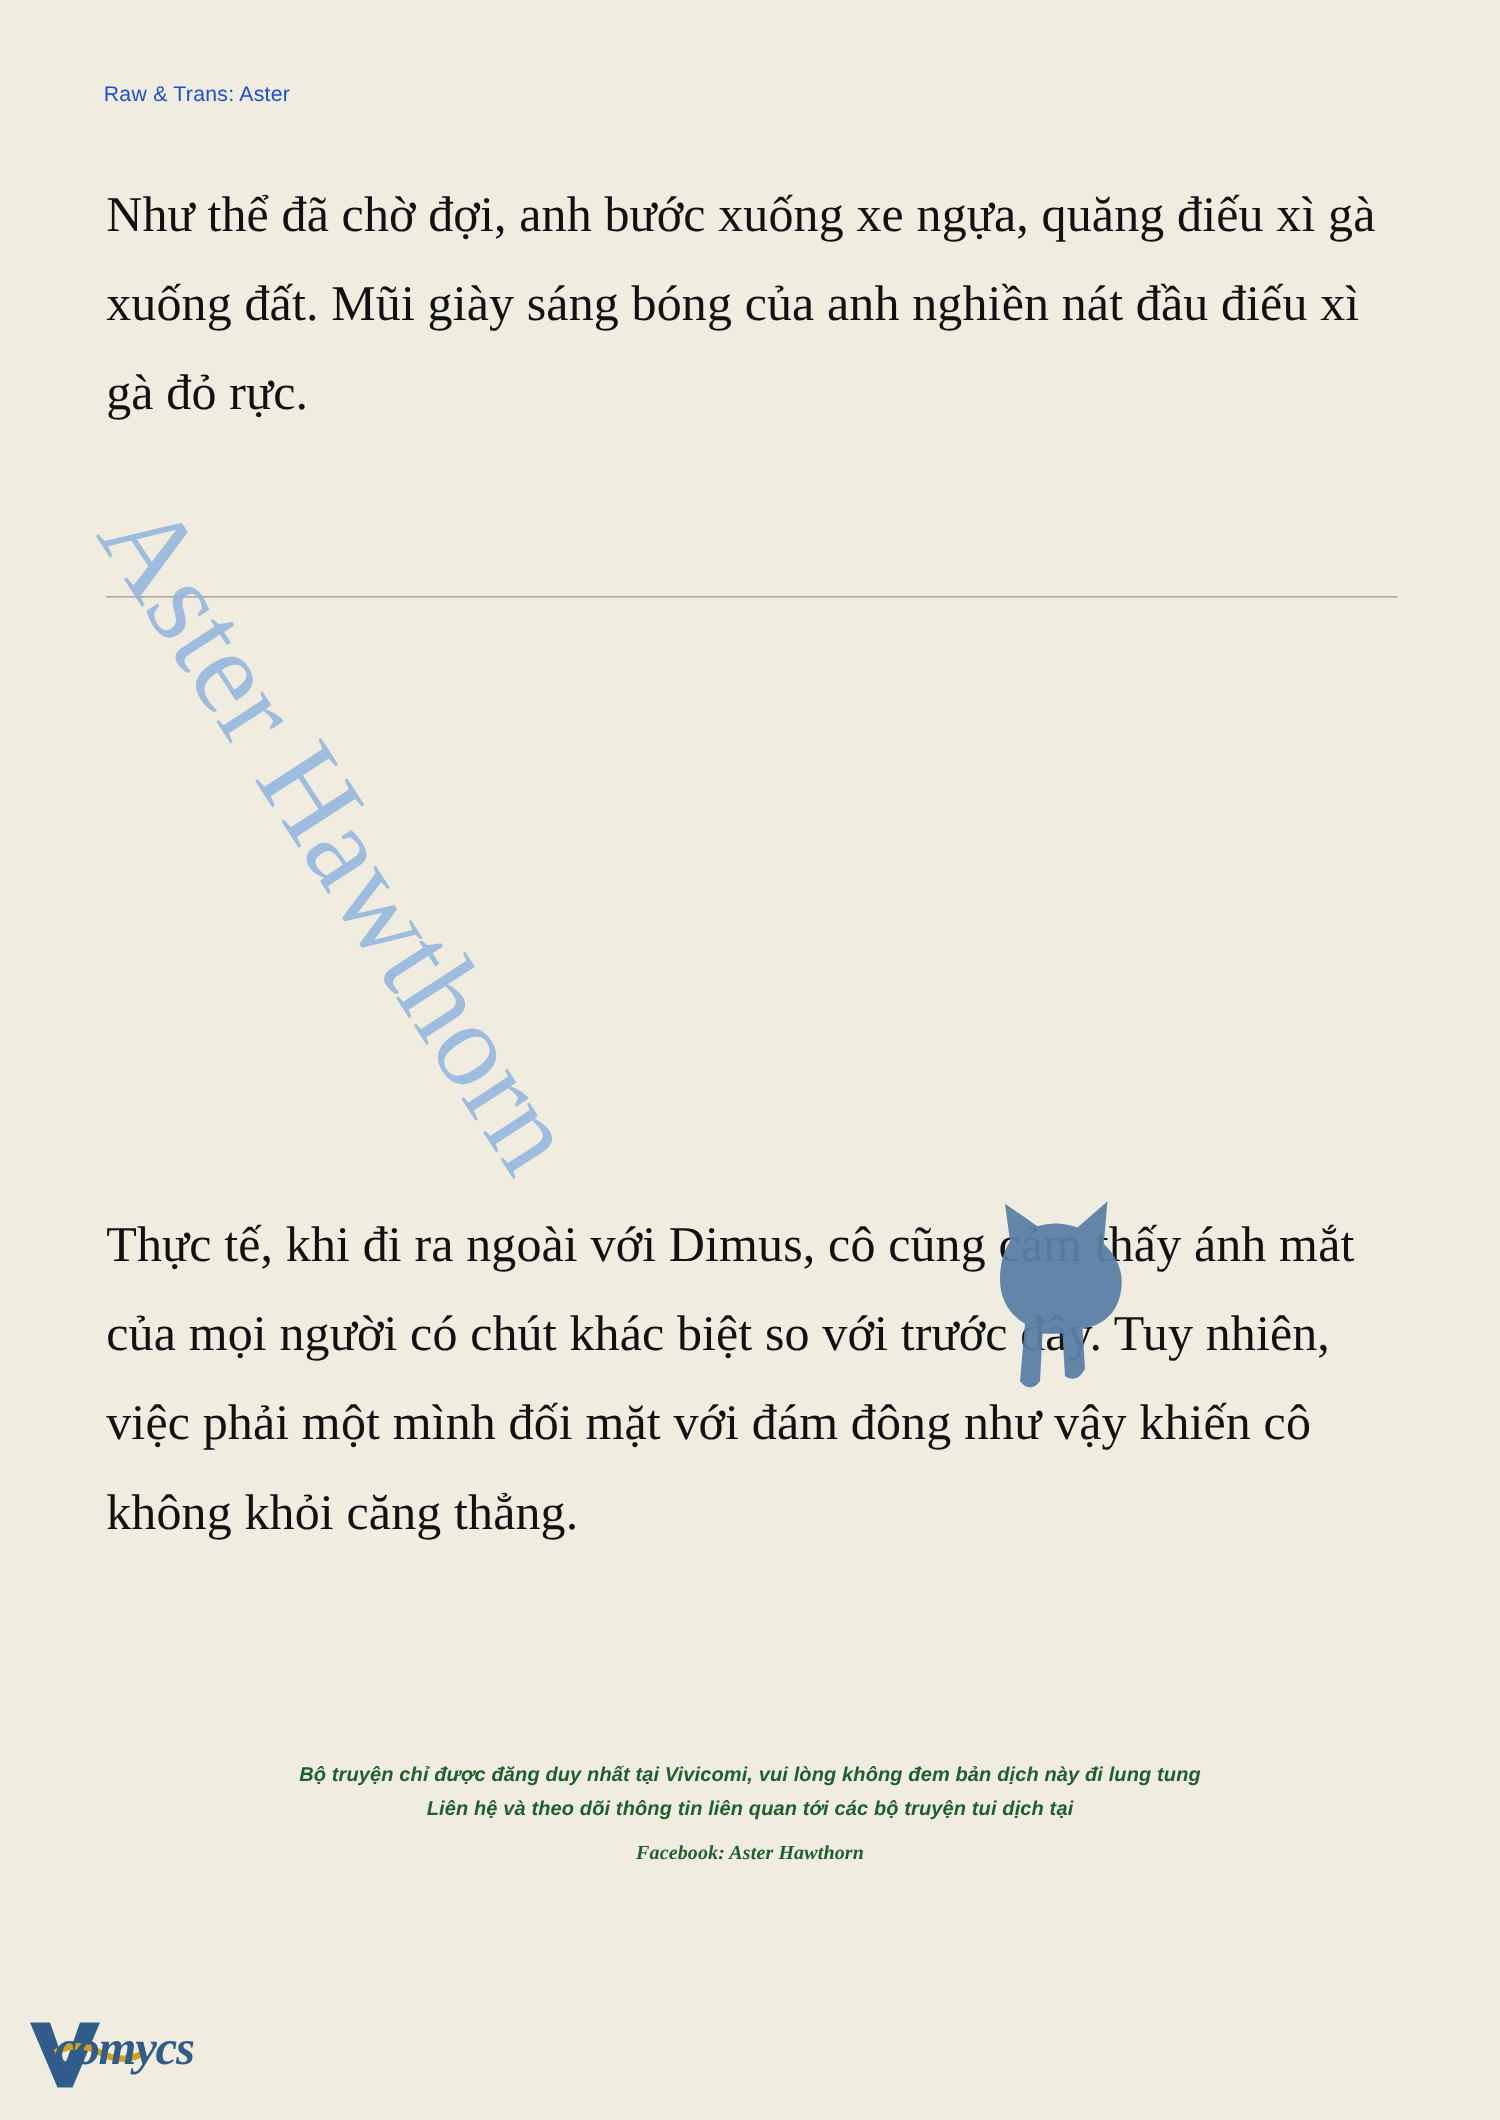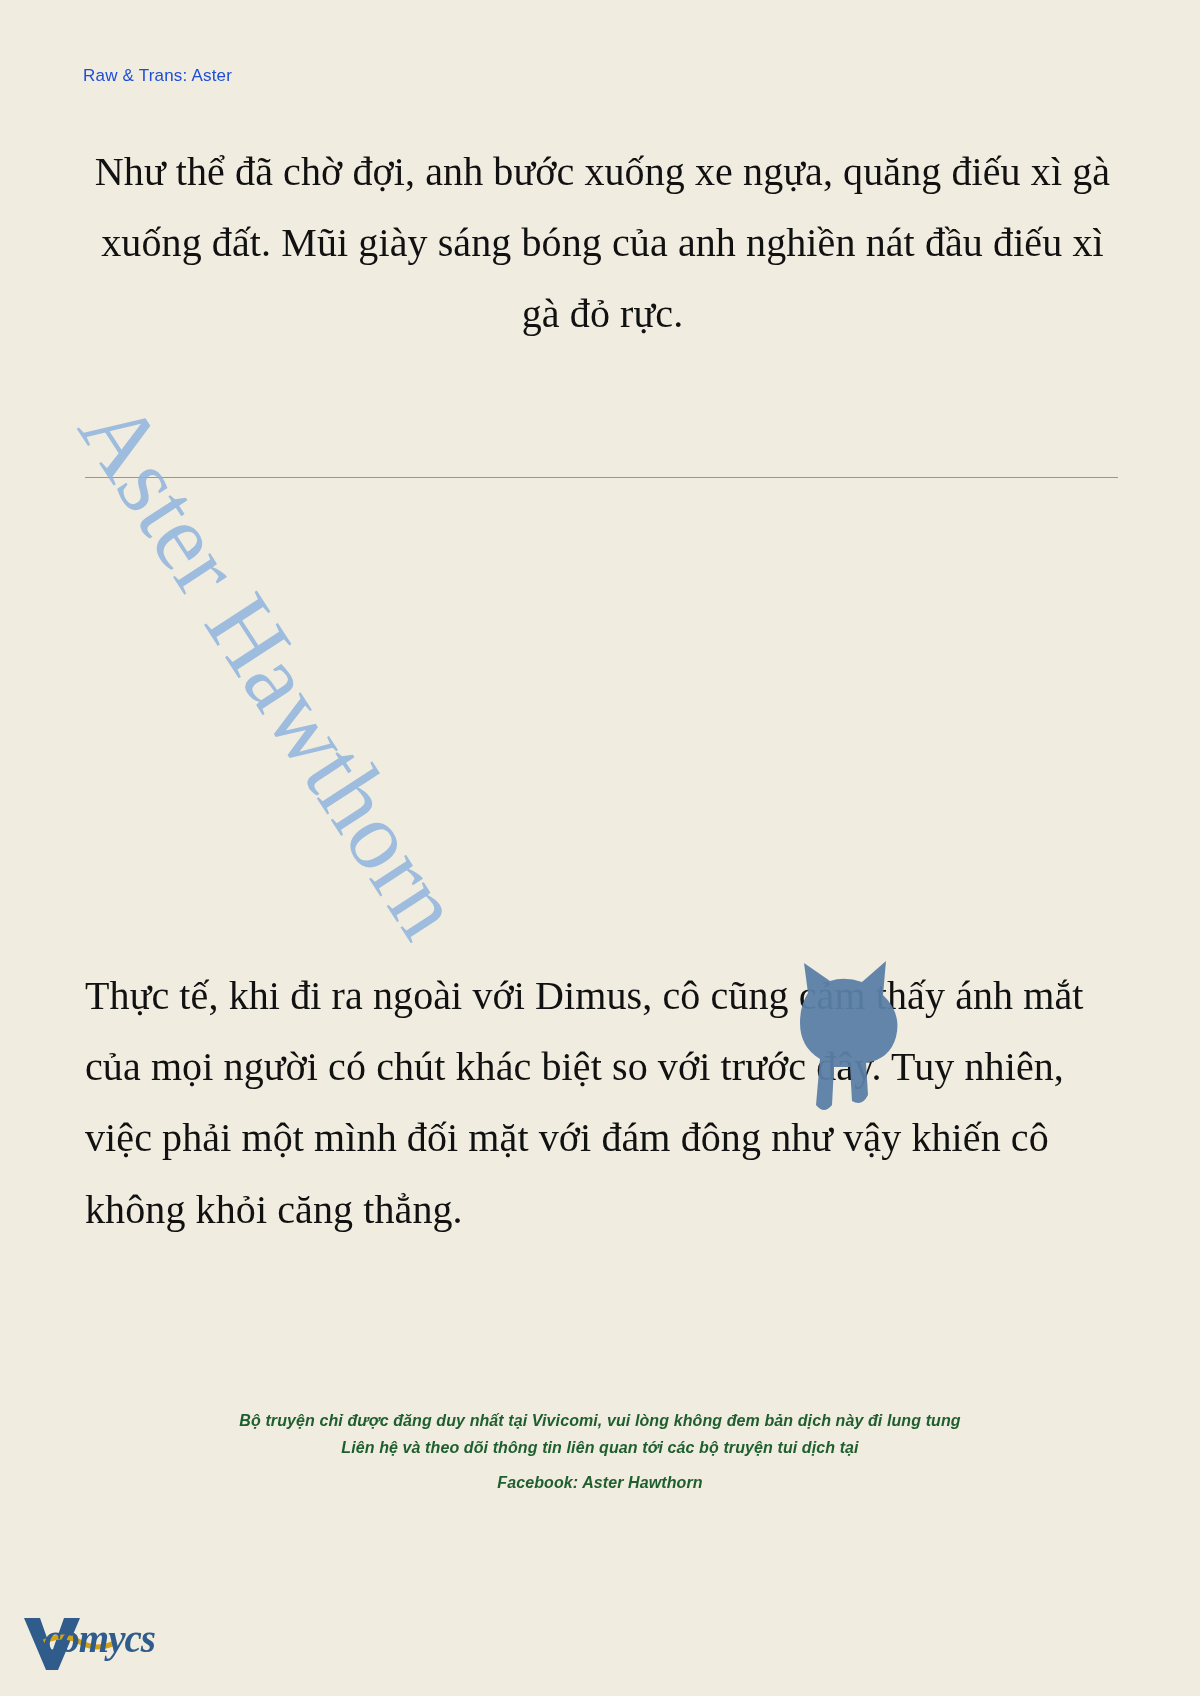--- a/index.html
+++ b/index.html
@@ -32,21 +32,21 @@
   .body-text {
     position: absolute;
     left: 85px;
     width: 1035px;
     font-family: "Liberation Serif", serif;
     font-size: 40px;
     line-height: 1.78;
     color: #111111;
     letter-spacing: 0.1px;
   }
-  #para1 { top: 136px; text-align: center; }
+  #para1 { top: 136px; }
   #para2 { top: 622px; }
   #para3 { top: 960px; }
 
   .divider {
     position: absolute;
     left: 85px;
     top: 477px;
     width: 1033px;
     height: 1px;
     background: #9a968c;
@@ -83,21 +83,21 @@
     text-align: center;
     font-family: "Liberation Sans", sans-serif;
     font-weight: bold;
     font-style: italic;
     font-size: 16px;
     color: #1f5e2e;
     letter-spacing: 0.1px;
   }
   #footer1 { top: 1412px; }
   #footer2 { top: 1439px; }
-  #footer3 { top: 1474px; }
+  #footer3 { top: 1474px; font-family: Liberation Serif, serif; }
 
   .logo {
     position: absolute;
     left: 18px;
     top: 1612px;
     width: 185px;
     height: 64px;
   }
   .logo-text {
     position: absolute;

